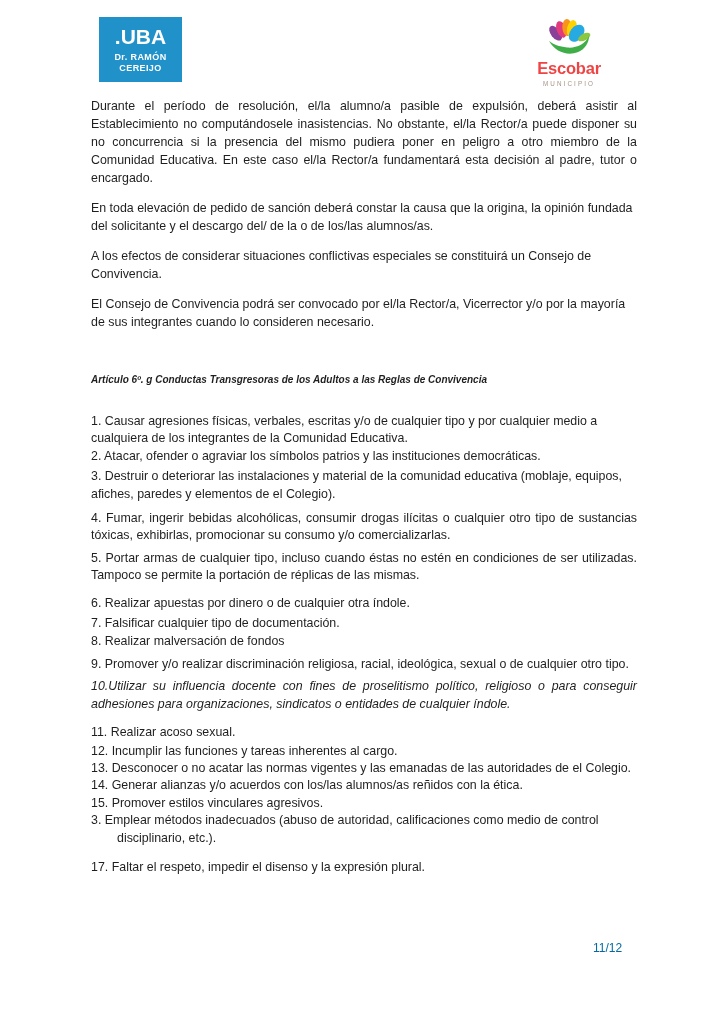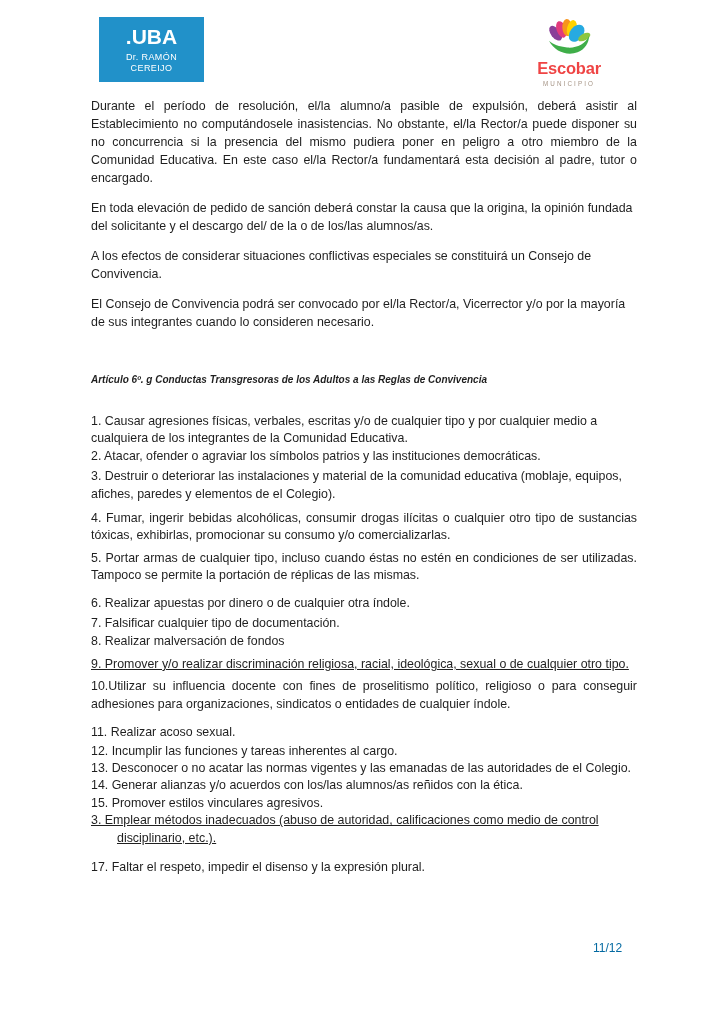--- a/index.html
+++ b/index.html
@@ -3,45 +3,45 @@
 <meta charset="utf-8">
 <style>
   html,body { margin:0; padding:0; background:#ffffff; }
   .page {
     position:relative; width:725px; height:1024px; background:#ffffff;
     font-family:"Liberation Sans","DejaVu Sans",sans-serif; color:#1f1f1f;
     overflow:hidden;
   }
   
   .uba-logo {
-    position:absolute; left:99px; top:17px; width:105px; height:65px;
+    position:absolute; left:99px; top:17px; width:83px; height:65px;
     background:#2191c9; color:#ffffff;
     display:flex; flex-direction:column; align-items:center; justify-content:center;
     line-height:1; text-align:center;
   }
   .uba-title { font-size:21px; font-weight:bold; margin-bottom:4px; }
-  .uba-sub   { font-size:9px;  font-weight:normal; letter-spacing:0.4px; margin-top:2px; }
+  .uba-sub   { font-size:9px;  font-weight:bold; letter-spacing:0.4px; margin-top:2px; }
   .escobar-logo { position:absolute; left:535px; top:18px; width:68px; text-align:center; }
   .escobar-flower { display:block; margin:0 auto; }
   .escobar-name { font-size:16.5px; font-weight:bold; color:#ef4444; letter-spacing:-0.2px; margin-top:1px; }
   .escobar-sub  { font-size:6.3px; color:#a59485; letter-spacing:2.1px; margin-top:2px; }
   
   .content { position:absolute; left:91px; top:97px; width:546px; font-size:12.4px; line-height:18px; }
   .para { margin:0 0 12px 0; }
   .just { text-align:justify; }
   .heading { font-size:10px; line-height:18px; font-weight:bold; margin:40px 0 24px 0;font-style:italic; }
   .list p { margin:0; line-height:17.4px; }
   .mb1  { margin-bottom:1px  !important; }
   .mb3  { margin-bottom:3px  !important; }
   .mb5  { margin-bottom:5px  !important; }
   .mb7  { margin-bottom:7px  !important; }
   .mb10 { margin-bottom:10px !important; }
-  .mb11 { margin-bottom:11px !important; }
+  .mb11 { margin-bottom:11px !important;font-style:italic; }
   .mb12 { margin-bottom:12px !important; }
-  .hang { padding-left:26px; text-indent:-26px;text-decoration:underline; }
+  .hang { padding-left:26px; text-indent:-26px; }
   .footer { position:absolute; left:593px; top:941px; font-size:12px; color:#0369a1; }
 </style>
 </head>
 <body>
 
 <div class="page">
 
   <div class="uba-logo">
     <div class="uba-title">.UBA</div>
     <div class="uba-sub">Dr. RAMÓN</div>

